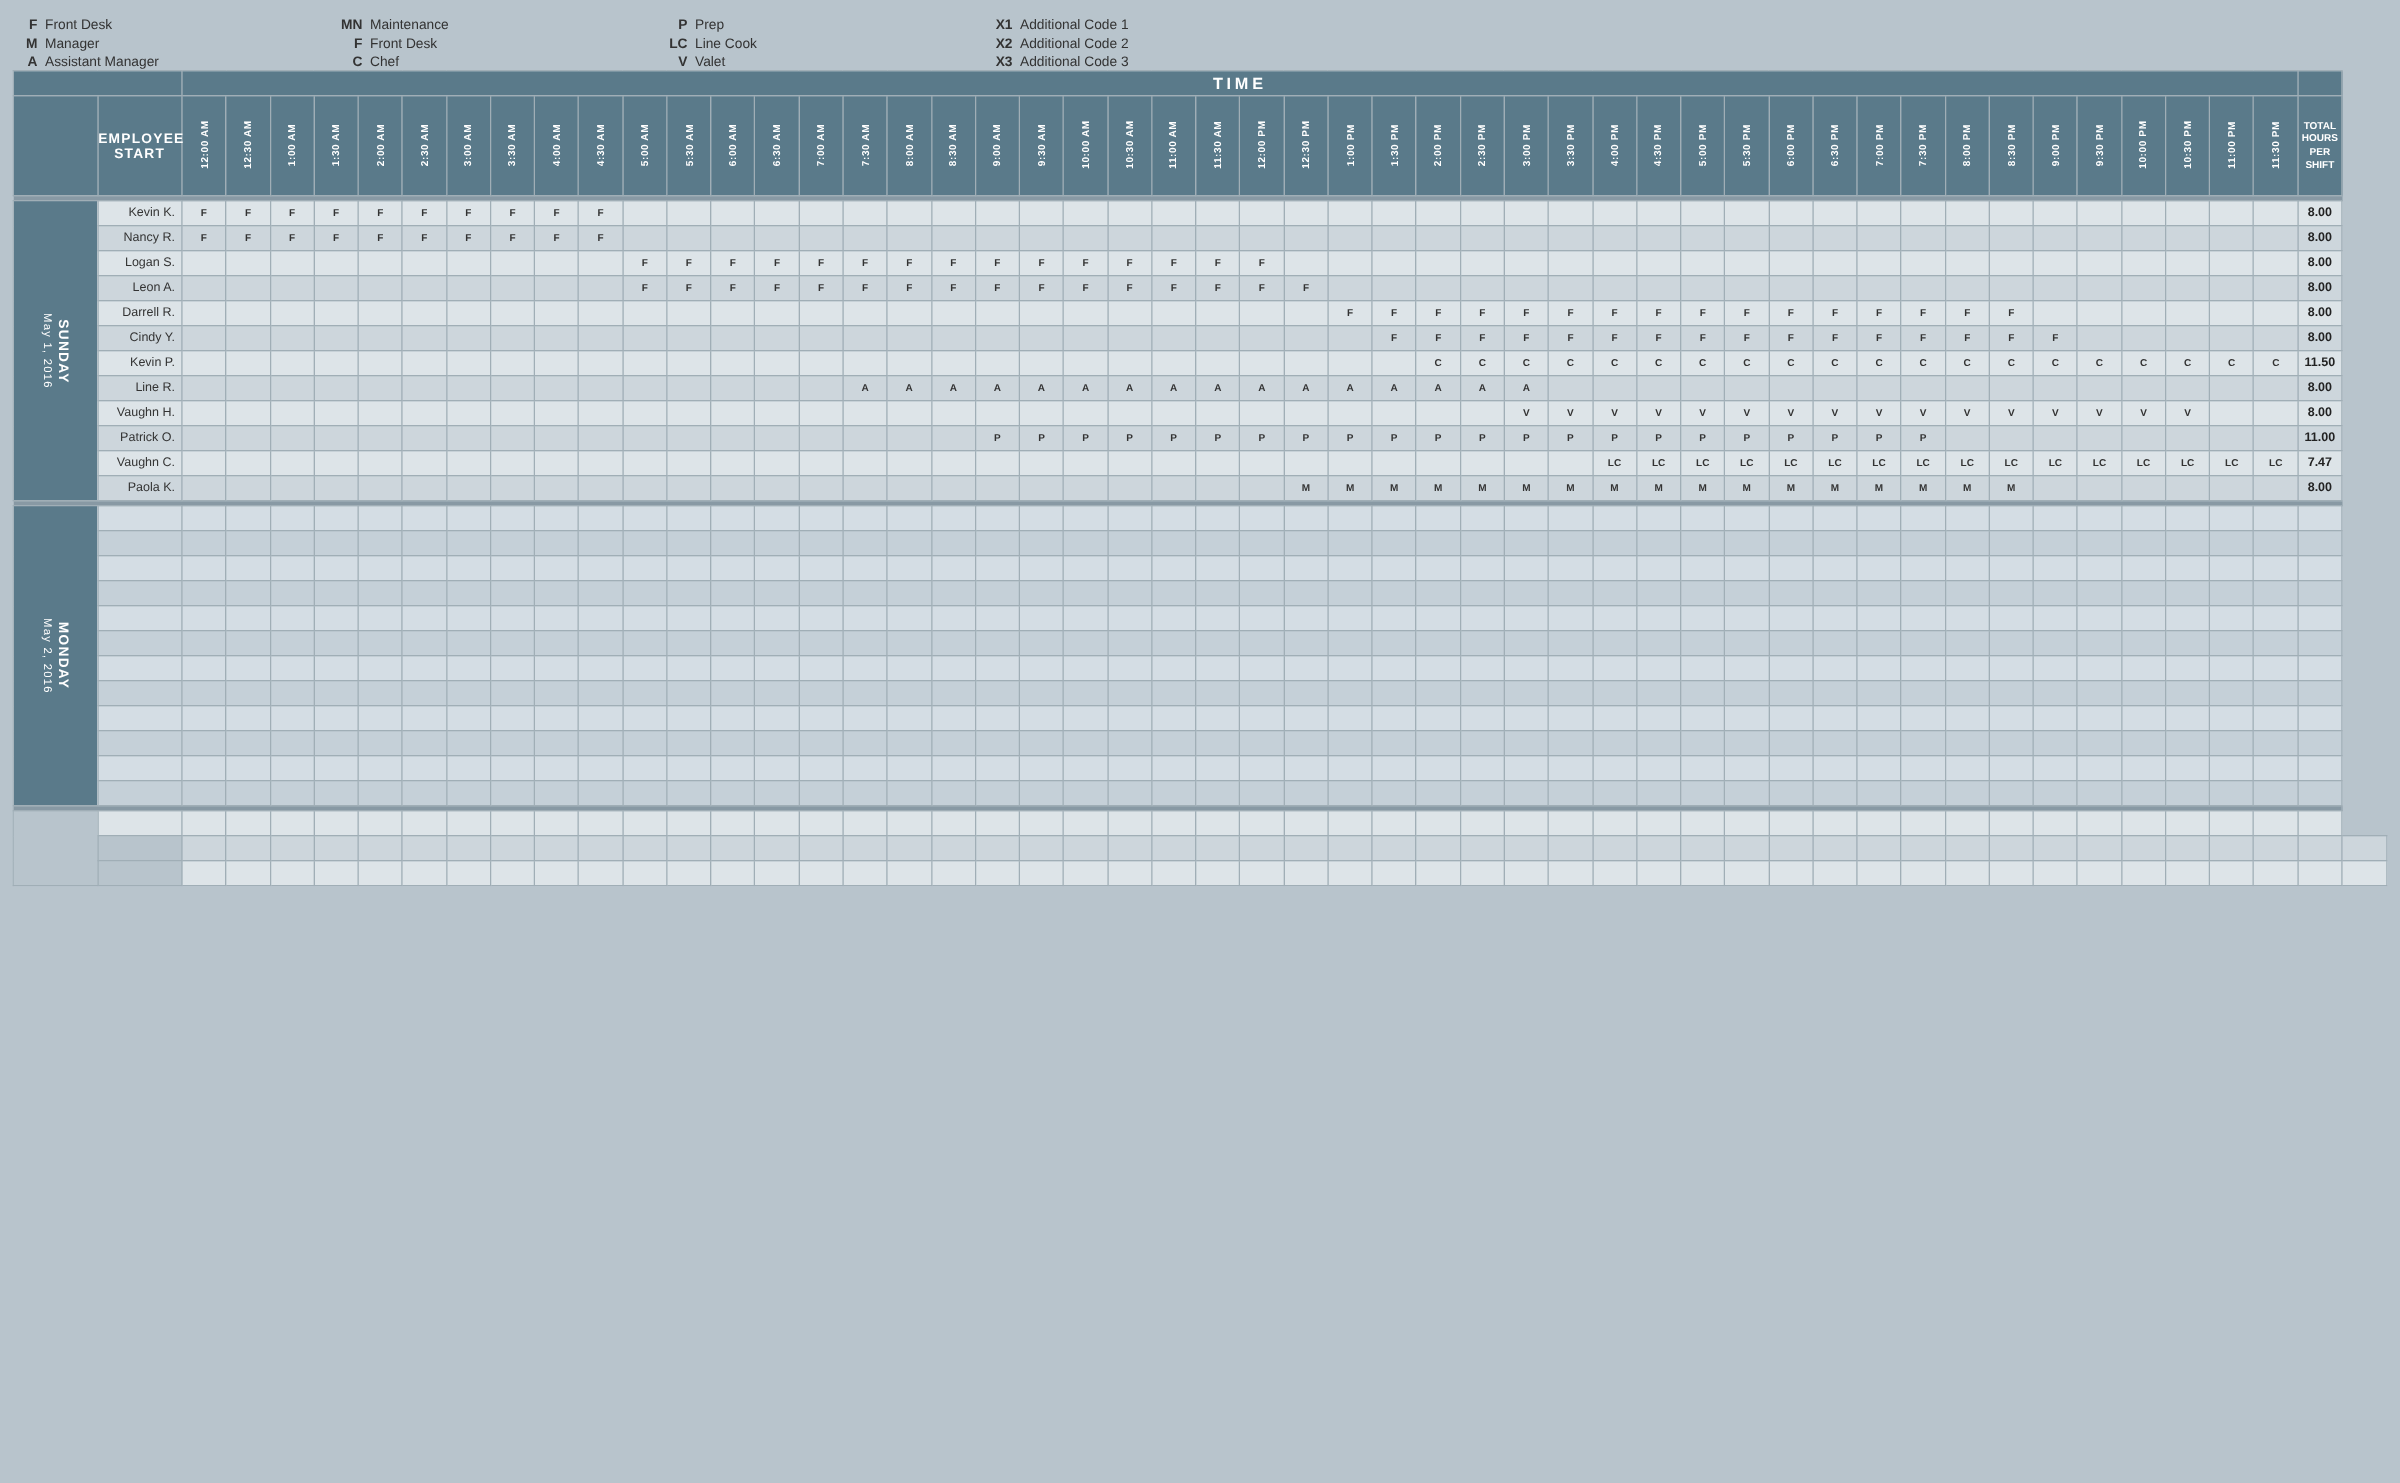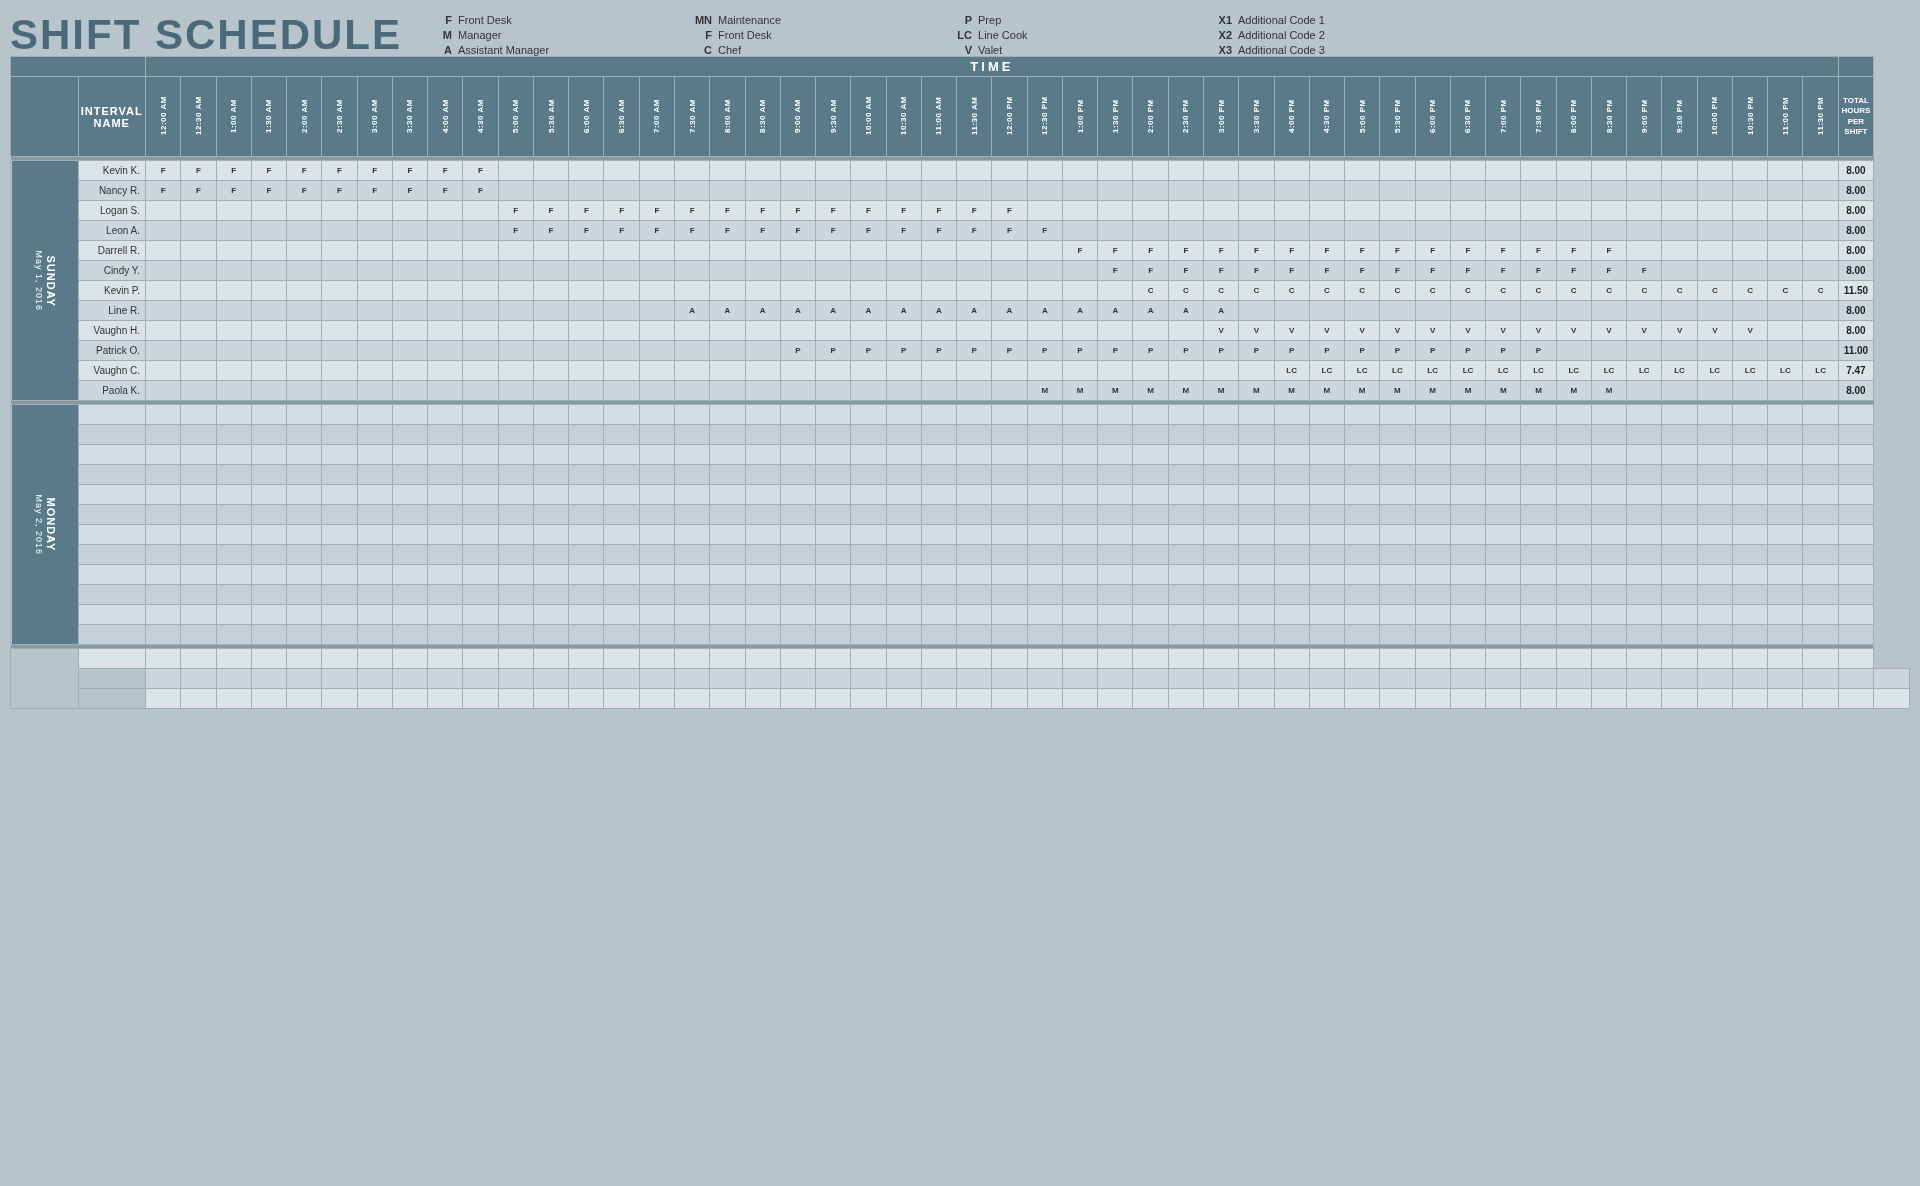--- a/index.html
+++ b/index.html
@@ -205,21 +205,20 @@
       background: #8899a4;
       border: none;
     }
   </style>
 </head>
 <body>
 
 <div class="page">
 
   <div class="top-area">
-    <div class="title">SHIFT SCHEDULE</div>
 
     <div class="settings-and-legend">
 
       <div style="display:grid; grid-template-columns: repeat(4, 260px); gap: 3px 0; margin-top:4px;">
         <div class="legend-item">
           <span class="legend-code">F</span>
           <span class="legend-desc">Front Desk</span>
         </div>
         <div class="legend-item">
           <span class="legend-code">MN</span>
@@ -272,21 +271,21 @@
   <div class="schedule-table-wrapper">
     <table class="schedule" id="scheduleTable">
       <thead>
         <tr class="time-header-row">
           <th colspan="2" style="width:135px;"></th>
           <th colspan="48" style="letter-spacing:3px; font-size:13px;">TIME</th>
           <th></th>
         </tr>
         <tr class="col-header-row">
           <th style="width:35px;"></th>
-          <th class="employee-name-header" style="width:110px;">INTERVAL NAME</th>
+          <th class="employee-name-header" style="width:110px;">EMPLOYEE START</th>
 
           <th style="width: 26px; padding: 1px 0px;"><span class="rotated-text">12:00 AM</span></th>
             <th style="width: 26px; padding: 1px 0px;"><span class="rotated-text">12:30 AM</span></th>
             <th style="width: 26px; padding: 1px 0px;"><span class="rotated-text">1:00 AM</span></th>
             <th style="width: 26px; padding: 1px 0px;"><span class="rotated-text">1:30 AM</span></th>
             <th style="width: 26px; padding: 1px 0px;"><span class="rotated-text">2:00 AM</span></th>
             <th style="width: 26px; padding: 1px 0px;"><span class="rotated-text">2:30 AM</span></th>
             <th style="width: 26px; padding: 1px 0px;"><span class="rotated-text">3:00 AM</span></th>
             <th style="width: 26px; padding: 1px 0px;"><span class="rotated-text">3:30 AM</span></th>
             <th style="width: 26px; padding: 1px 0px;"><span class="rotated-text">4:00 AM</span></th>

